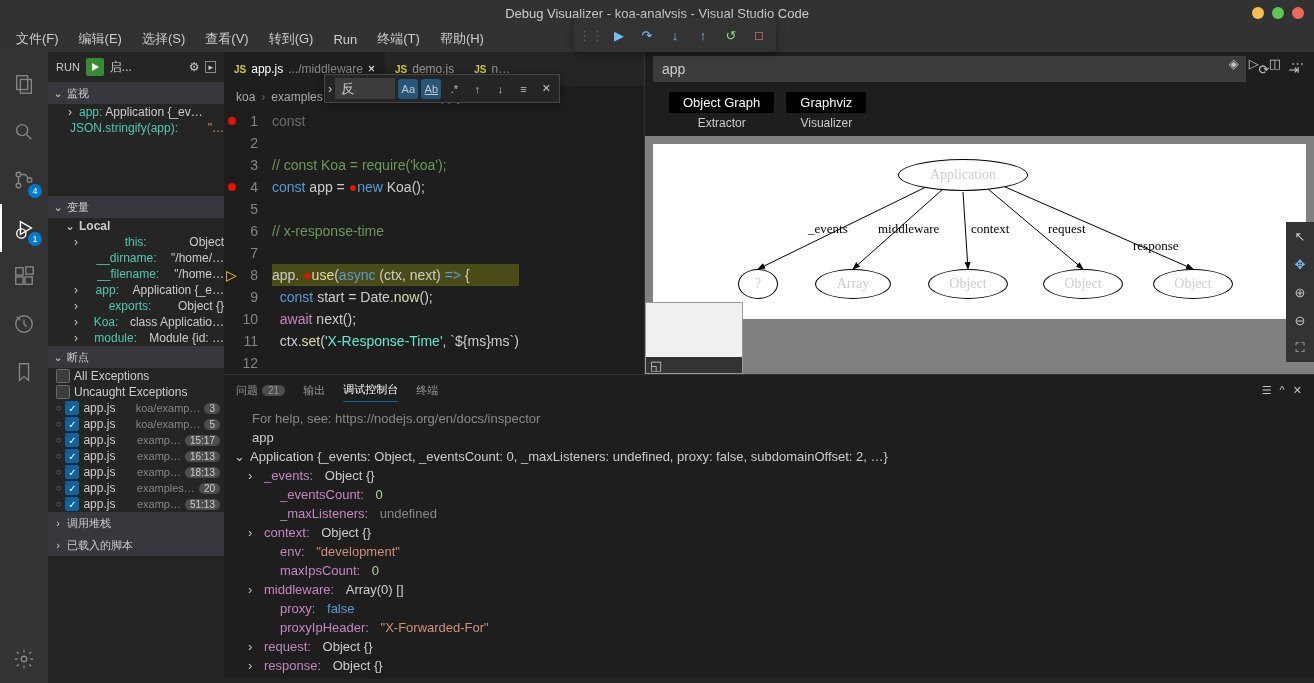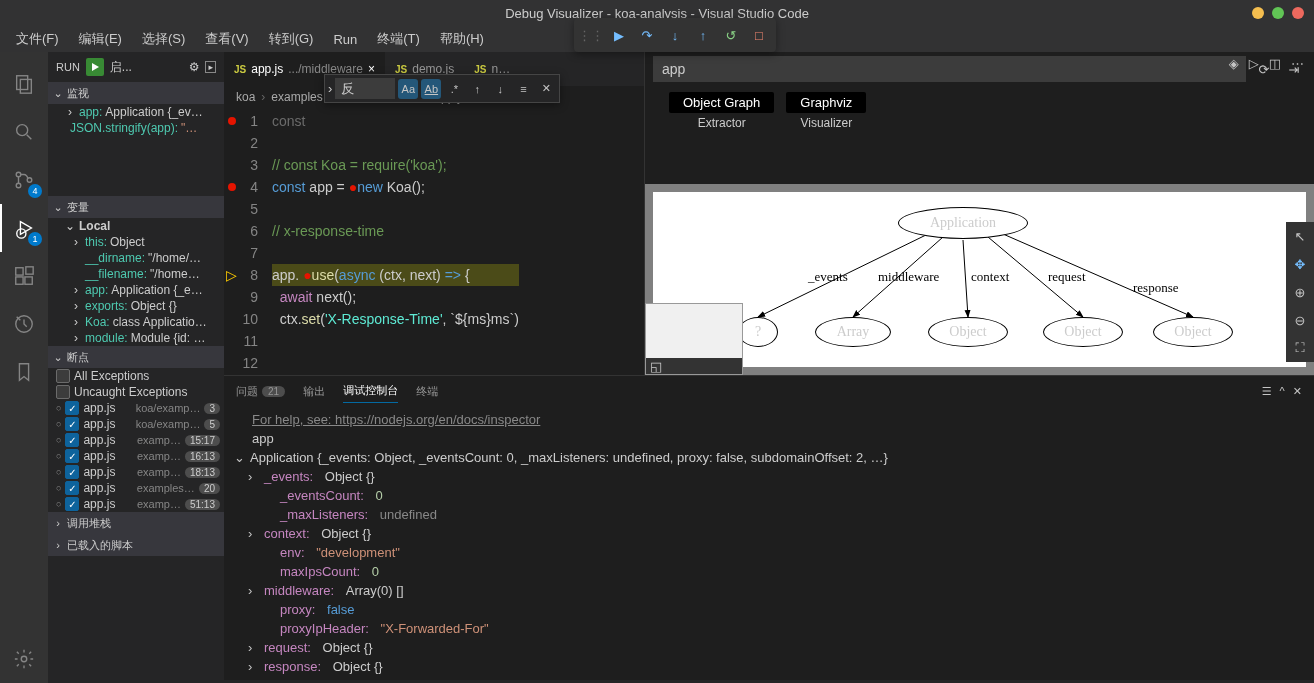--- a/index.html
+++ b/index.html
@@ -18,21 +18,21 @@
 .badge { position: absolute; bottom: 6px; right: 6px; background: #007acc; color: #fff; border-radius: 8px; min-width: 14px; height: 14px; font-size: 9px; display: flex; align-items: center; justify-content: center; padding: 0 3px; }
 .act-spacer { flex: 1; }
 .sidebar { width: 178px; background: #252526; overflow: hidden; font-size: 12px; }
 .run-header { height: 30px; display: flex; align-items: center; padding: 0 8px; gap: 6px; color: #ccc; }
 .run-btn { background: #388a34; width: 18px; height: 18px; display: flex; align-items: center; justify-content: center; border-radius: 2px; }
 .cfg-name { flex: 1; white-space: nowrap; overflow: hidden; }
 .section-hdr { height: 22px; background: #37373d; display: flex; align-items: center; padding: 0 4px; gap: 3px; color: #ccc; font-size: 11px; cursor: pointer; }
 .chev { width: 12px; text-align: center; }
 .side-row { display: flex; align-items: center; padding: 1px 0 1px 16px; gap: 3px; white-space: nowrap; overflow: hidden; cursor: pointer; }
 .side-row .k { color: #4ec9b0; } .side-row .v { color: #ce9178; }
-.side-sub { padding-left: 22px; }
+.side-sub { padding-left: 22px; justify-content: space-between; }
 .bp-row { display: flex; align-items: center; padding: 1px 4px 1px 8px; gap: 4px; font-size: 12px; }
 .cb { width: 14px; height: 14px; background: #3c3c3c; border: 1px solid #6b6b6b; border-radius: 2px; display: flex; align-items: center; justify-content: center; font-size: 10px; }
 .cb.chk { background: #0e639c; border-color: #0e639c; color: #fff; }
 .bp-file { flex: 1; overflow: hidden; text-overflow: ellipsis; }
 .bp-path { color: #858585; font-size: 11px; }
 .bp-num { background: #4d4d4d; color: #ccc; border-radius: 8px; padding: 0 5px; font-size: 10px; }
 .editor-area { flex: 1; display: flex; flex-direction: column; background: #1e1e1e; position: relative; }
 .tabs { height: 34px; background: #252526; display: flex; }
 .tab { display: flex; align-items: center; padding: 0 10px; gap: 5px; color: #969696; cursor: pointer; font-size: 12px; white-space: nowrap; }
 .tab.active { background: #1e1e1e; color: #fff; }
@@ -58,21 +58,21 @@
 .grip { color: #666; cursor: grab; }
 .right-panel { width: 670px; background: #1e1e1e; display: flex; flex-direction: column; border-left: 1px solid #333; }
 .top-col { display: flex; }
 .vis-top { height: 34px; display: flex; align-items: center; padding: 0 8px; gap: 6px; background: #1e1e1e; }
 .vis-input { flex: 1; background: #3c3c3c; border: 1px solid #3c3c3c; color: #ccc; padding: 4px 8px; font-size: 14px; outline: none; }
 .ico-btn { width: 24px; height: 24px; display: flex; align-items: center; justify-content: center; color: #c5c5c5; cursor: pointer; }
 .vis-btns { display: flex; gap: 12px; padding: 6px 24px; }
 .vis-pill-col { display: flex; flex-direction: column; align-items: center; gap: 3px; }
 .vis-pill { background: #000000; color: #fff; padding: 3px 14px; border-radius: 2px; font-size: 13px; cursor: pointer; }
 .vis-lbl { color: #ccc; font-size: 12px; }
-.graph-area { flex: 1; background: #808080; padding: 8px; position: relative; margin-top: 48px; }
+.graph-area { flex: 1; background: #808080; padding: 8px; position: relative; }
 .graph-canvas { background: #fff; height: 175px; position: relative; }
 .graph-mini { position: absolute; bottom: 0; left: 0; width: 98px; height: 72px; background: #f0f0f0; border: 1px solid #999; }
 .graph-mini-bar { position: absolute; bottom: 0; left: 0; right: 0; height: 16px; background: #333; display: flex; align-items: center; padding: 0 4px; color: #ccc; }
 .node { position: absolute; border: 1.5px solid #000; border-radius: 50%; background: #fff; display: flex; align-items: center; justify-content: center; font-size: 14px; font-family: serif; }
 .edge-lbl { position: absolute; font-size: 13px; font-family: serif; color: #000; }
 .side-tools { position: absolute; right: 0; top: 170px; width: 28px; background: #333; display: flex; flex-direction: column; }
 .st-btn { height: 28px; display: flex; align-items: center; justify-content: center; color: #c5c5c5; cursor: pointer; }
 .panel { height: 305px; background: #1e1e1e; border-top: 1px solid #333; display: flex; flex-direction: column; }
 .panel-tabs { height: 30px; display: flex; align-items: center; padding: 0 12px; gap: 18px; font-size: 11px; }
 .ptab { color: #969696; cursor: pointer; padding: 4px 0; }
@@ -380,20 +380,21 @@
           </div>
           <div class="code">
             <div class="code-line"><span class="tok-fade">const</span></div>
             <div class="code-line"> </div>
             <div class="code-line tok-com">// const Koa = require('koa');</div>
             <div class="code-line"><span class="tok-k2">const</span><span> app = </span><span style="color:#e51400">●</span><span class="tok-k2">new</span><span> Koa();</span></div>
             <div class="code-line"> </div>
             <div class="code-line tok-com">// x-response-time</div>
             <div class="code-line"> </div>
             <div class="code-line hl"><span>app. </span><span style="color:#e51400">●</span><span class="tok-fn">use</span><span>(</span><span class="tok-k2">async</span><span> (ctx, next) </span><span class="tok-k2">=&gt;</span><span> {</span></div>
+            <div class="code-line"><span class="tok-k2">  const</span><span> start = Date.</span><span class="tok-fn">now</span><span>();</span></div>
             <div class="code-line"><span class="tok-kw">  await</span><span> next();</span></div>
             <div class="code-line"><span>  ctx.</span><span class="tok-fn">set</span><span>(</span><span class="tok-str">'X-Response-Time'</span><span>, `${ms}ms`)</span></div>
           </div>
           <div class="minimap"></div>
         </div>
       </div>
 
       <div class="right-panel">
         <div class="vis-top">
           <input class="vis-input" value="app" style="">
@@ -422,21 +423,21 @@
               <line x1="290" y1="45" x2="200" y2="125" stroke="#000" marker-end="url(#ah)"></line>
               <line x1="310" y1="48" x2="315" y2="125" stroke="#000" marker-end="url(#ah)"></line>
               <line x1="335" y1="45" x2="430" y2="125" stroke="#000" marker-end="url(#ah)"></line>
               <line x1="350" y1="42" x2="540" y2="125" stroke="#000" marker-end="url(#ah)"></line>
             </svg>
             <div class="node" style="left:245px;top:15px;width:130px;height:32px">Application</div>
             <div class="edge-lbl" style="left:155px;top:77px">_events</div>
             <div class="edge-lbl" style="left:225px;top:77px">middleware</div>
             <div class="edge-lbl" style="left:318px;top:77px">context</div>
             <div class="edge-lbl" style="left:395px;top:77px">request</div>
-            <div class="edge-lbl" style="left:480px;top:88px">response</div>
+            <div class="edge-lbl" style="left:480px;top:94px">response</div>
             <div class="node" style="left:85px;top:125px;width:40px;height:30px">?</div>
             <div class="node" style="left:162px;top:125px;width:76px;height:30px">Array</div>
             <div class="node" style="left:275px;top:125px;width:80px;height:30px">Object</div>
             <div class="node" style="left:390px;top:125px;width:80px;height:30px">Object</div>
             <div class="node" style="left:500px;top:125px;width:80px;height:30px">Object</div>
           </div>
           <div class="graph-mini">
             <div class="graph-mini-bar">
                 <span>◱</span>
               </div>
@@ -451,21 +452,21 @@
         <div class="ptab">输出</div>
         <div class="ptab active">调试控制台</div>
         <div class="ptab">终端</div>
         <div class="panel-ctl">
           <span>☰</span>
           <span>^</span>
           <span>✕</span>
         </div>
       </div>
       <div class="console">
-        <div style="color:#888"><span style="text-decoration:underline;color:#888">For help, see: https://nodejs.org/en/docs/inspector</span></div>
+        <div style="color:#888"><span style="color:#888">For help, see: https://nodejs.org/en/docs/inspector</span></div>
         <div>app</div>
         <div class="crow">
             <span class="ch">⌄</span>
             <span>Application {_events: Object, _eventsCount: 0, _maxListeners: undefined, proxy: false, subdomainOffset: 2, …}</span>
           </div>
         <div class="crow ind1"><span class="ch">›</span><span class="ck">_events:</span>&nbsp;<span>Object {}</span></div>
         <div class="crow ind2"><span class="ck">_eventsCount:</span>&nbsp;<span class="cn">0</span></div>
         <div class="crow ind2"><span class="ck">_maxListeners:</span>&nbsp;<span style="color:#888">undefined</span></div>
         <div class="crow ind1"><span class="ch">›</span><span class="ck">context:</span>&nbsp;<span>Object {}</span></div>
         <div class="crow ind2"><span class="ck">env:</span>&nbsp;<span class="cs">"development"</span></div>

